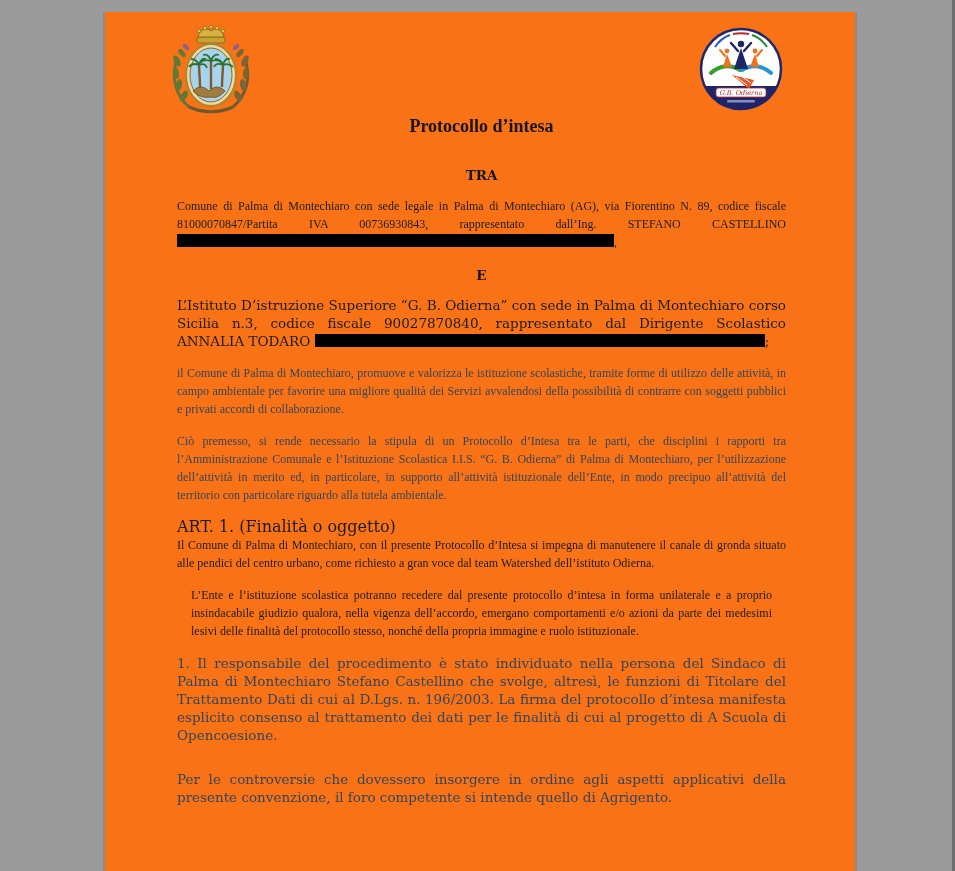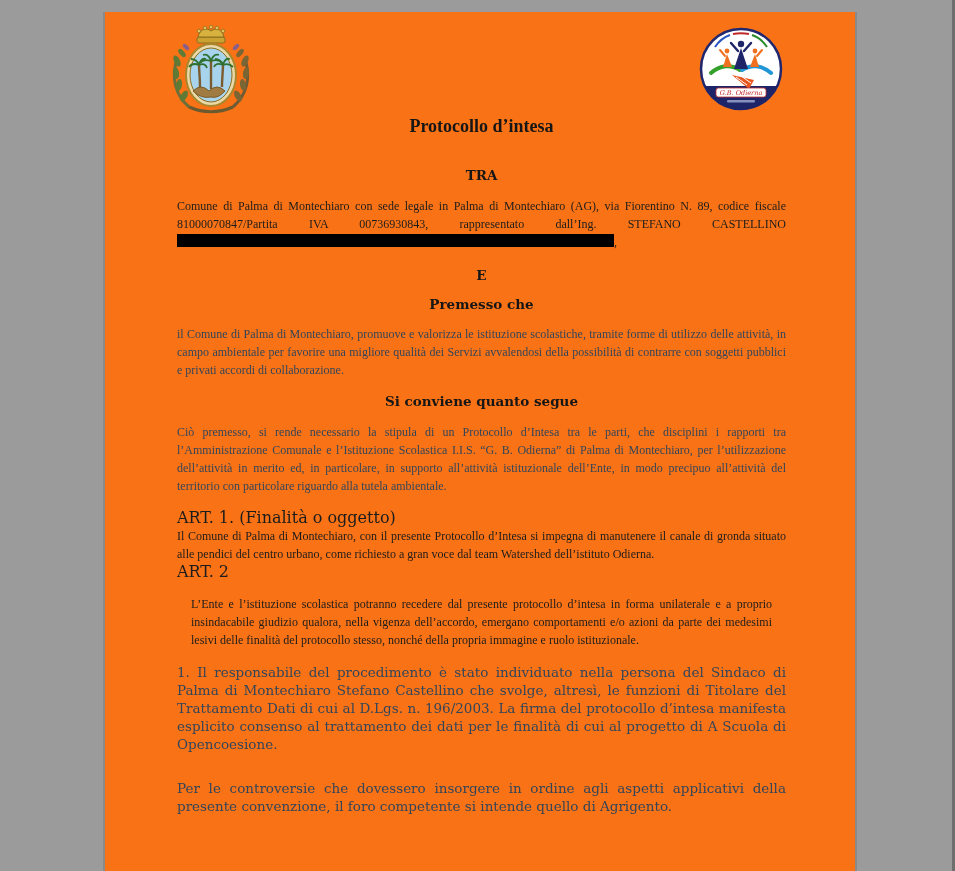--- a/index.html
+++ b/index.html
@@ -169,36 +169,34 @@
   <div class="content">
 
     <div class="doc-title">Protocollo d’intesa</div>
 
     <div class="center-head h-tra">TRA</div>
 
     <p class="para p1"><span>Comune di Palma di Montechiaro con sede legale in Palma di Montechiaro (AG), via Fiorentino N. 89, codice fiscale 81000070847/Partita IVA 00736930843, rappresentato dall’Ing. STEFANO CASTELLINO </span><span class="redaction bar-1"></span><span>,</span></p>
 
     <div class="center-head h-e">E</div>
 
-
-    <div class="center-head h-premesso">Premesso che</div>
+    <p class="para serif-b p2"><span>L’Istituto D’istruzione Superiore “G. B. Odierna” con sede in Palma di Montechiaro corso Sicilia n.3, codice fiscale 90027870840, rappresentato dal Dirigente Scolastico ANNALIA TODARO </span><span class="redaction bar-2"></span><span>;</span></p>
+
 
     <p class="para navy p3">il Comune di Palma di Montechiaro, promuove e valorizza le istituzione scolastiche, tramite forme di utilizzo delle attività, in campo ambientale per favorire una migliore qualità dei Servizi avvalendosi della possibilità di contrarre con soggetti pubblici e privati accordi di collaborazione.</p>
 
-    <div class="center-head h-conviene">Si conviene quanto segue</div>
 
     <p class="para navy p4">Ciò premesso, si rende necessario la stipula di un Protocollo d’Intesa tra le parti, che disciplini i rapporti tra l’Amministrazione Comunale e l’Istituzione Scolastica I.I.S. “G. B. Odierna” di Palma di Montechiaro, per l’utilizzazione dell’attività in merito ed, in particolare, in supporto all’attività istituzionale dell’Ente, in modo precipuo all’attività del territorio con particolare riguardo alla tutela ambientale.</p>
 
     <div class="art-block">
       <div class="art-head">ART. 1. (Finalità o oggetto)</div>
       <p class="para" style="margin:0">Il Comune di Palma di Montechiaro, con il presente Protocollo d’Intesa si impegna di manutenere il canale di gronda situato alle pendici del centro urbano, come richiesto a gran voce dal team Watershed dell’istituto Odierna.</p>
     </div>
 
     <div>
-      <div class="art-head">ART. 2</div>
       <p class="para" style="margin:14px">L’Ente e l’istituzione scolastica potranno recedere dal presente protocollo d’intesa in forma unilaterale e a proprio insindacabile giudizio qualora, nella vigenza dell’accordo, emergano comportamenti e/o azioni da parte dei medesimi lesivi delle finalità del protocollo stesso, nonché della propria immagine e ruolo istituzionale.</p>
     </div>
 
     <div class="art3-gap">
       <p class="para serif-b navy" style="margin:0">1. Il responsabile del procedimento è stato individuato nella persona del Sindaco di Palma di Montechiaro Stefano Castellino che svolge, altresì, le funzioni di Titolare del Trattamento Dati di cui al D.Lgs. n. 196/2003. La firma del protocollo d’intesa manifesta esplicito consenso al trattamento dei dati per le finalità di cui al progetto di A Scuola di Opencoesione.</p>
     </div>
 
     <p class="para serif-b navy closing">Per le controversie che dovessero insorgere in ordine agli aspetti applicativi della presente convenzione, il foro competente si intende quello di Agrigento.</p>
 
   </div>

